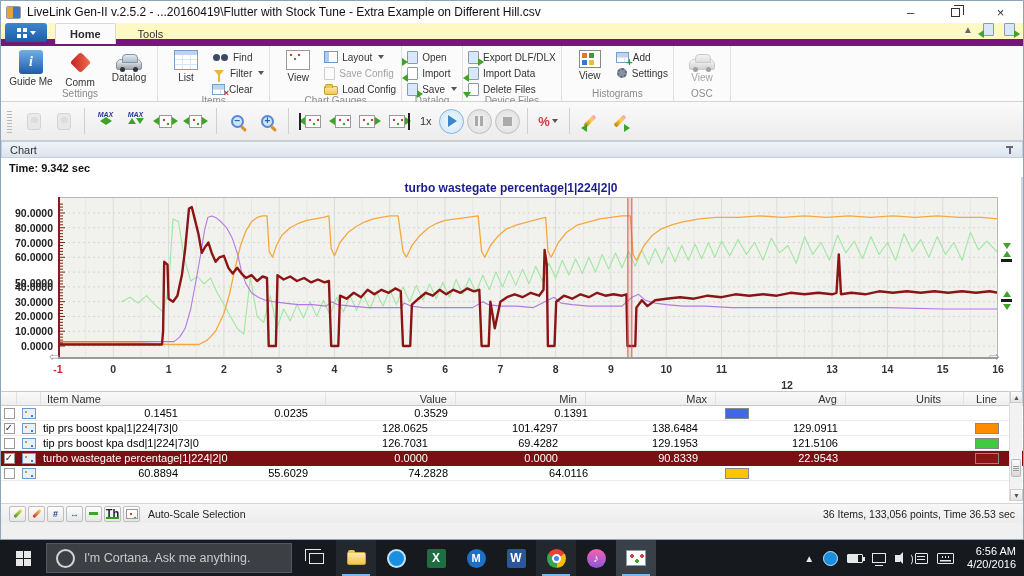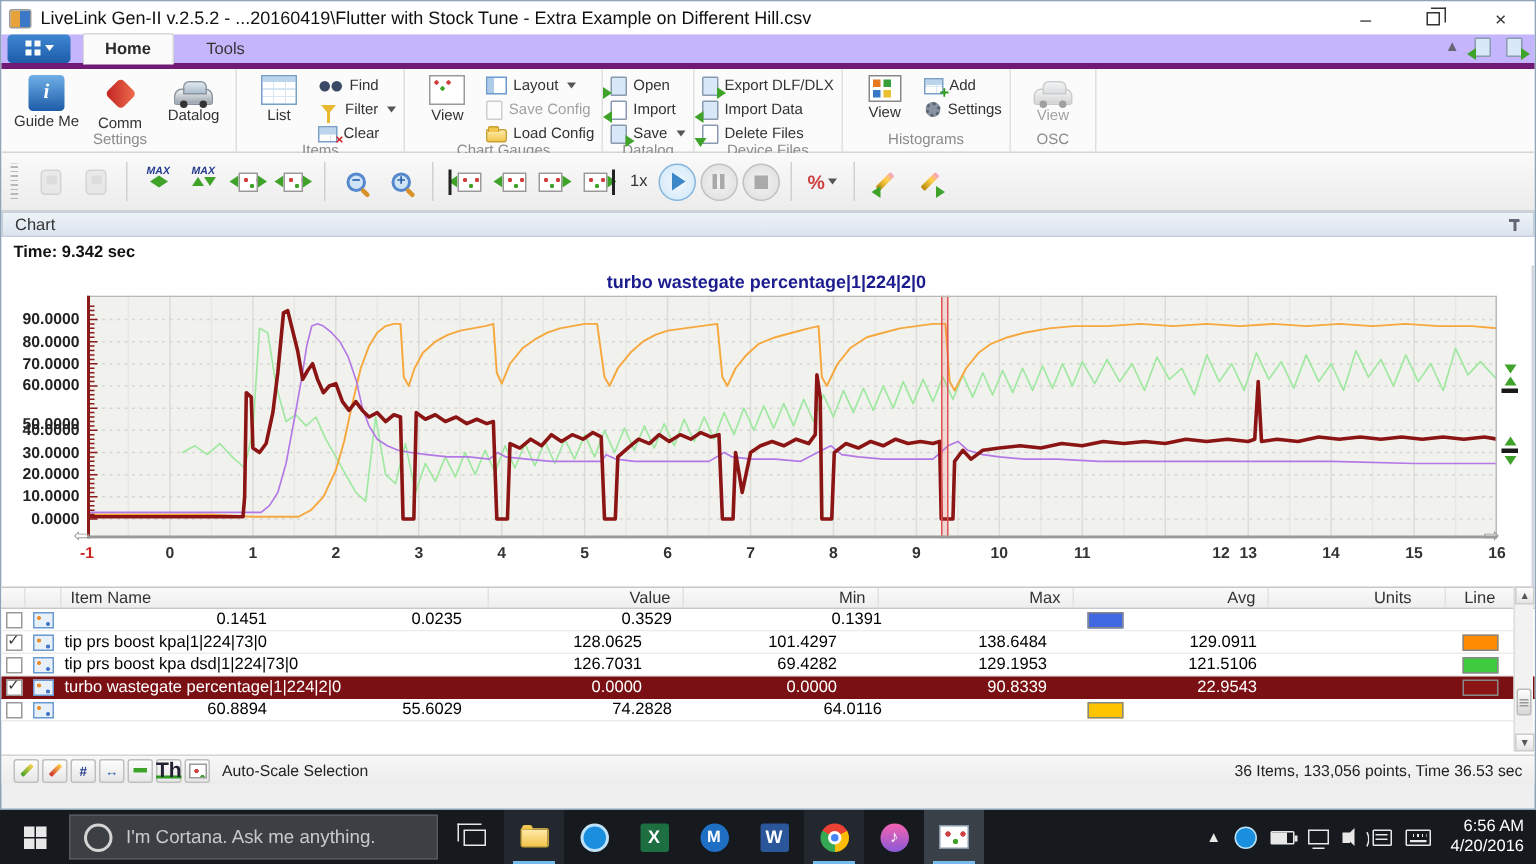--- a/index.html
+++ b/index.html
@@ -7,21 +7,21 @@
   #win{position:absolute;left:0;top:0;width:1024px;height:540px;background:#f0f0f0;border:1px solid #8ea4b8}
   
   #titlebar{position:absolute;left:0;top:0;width:100%;height:22px;background:#fff;display:flex;align-items:center;padding-left:5px;gap:6px}
   .appico{width:15px;height:13px;background:linear-gradient(90deg,#e8a23c 50%,#3c78c8 50%);border:1px solid #999;border-radius:2px}
   #title-text{font-size:12px;color:#111;white-space:nowrap}
   .winbtns{margin-left:auto;display:flex}
   .winbtn{width:45px;height:22px;display:flex;align-items:center;justify-content:center;font-size:13px;color:#333}
   .restore-glyph{width:9px;height:9px;border:1px solid #333;position:relative;background:#fff}
   .restore-glyph::before{content:"";position:absolute;left:2px;top:-4px;width:9px;height:9px;border:1px solid #333;border-bottom:none;border-left:none}
   
-  #tabrow{position:absolute;left:0;top:22px;width:100%;height:23px;background:#c4b5fd;border-bottom:4px solid #701a75;display:flex;align-items:center;padding-left:4px}
+  #tabrow{position:absolute;left:0;top:22px;width:100%;height:23px;background:#fef9c3;border-bottom:7px solid #701a75;display:flex;align-items:flex-start;padding-left:4px}
   #appmenu{width:42px;height:19px;margin-bottom:1px;background:linear-gradient(#3e86d0,#1d5ca8);border-radius:3px;display:flex;align-items:center;justify-content:center;gap:3px}
   .appmenu-grid{width:10px;height:10px;background:
     linear-gradient(#fff,#fff) 0 0/4px 4px no-repeat,
     linear-gradient(#fff,#fff) 6px 0/4px 4px no-repeat,
     linear-gradient(#fff,#fff) 0 6px/4px 4px no-repeat,
     linear-gradient(#fff,#fff) 6px 6px/4px 4px no-repeat}
   .appmenu-caret{width:0;height:0;border-left:3px solid transparent;border-right:3px solid transparent;border-top:4px solid #fff}
   .rtab{height:21px;padding:0 14px;display:flex;align-items:center;font-size:11px;color:#333;margin-left:8px}
   .rtab.active{background:#fbfbfb;border:1px solid #d8d8d8;border-bottom:none;border-radius:2px 2px 0 0;color:#2b2b2b;font-weight:700}
   #tabrow-right{margin-left:auto;display:flex;align-items:center;gap:10px;padding-right:8px;margin-bottom:3px}
@@ -131,21 +131,21 @@
   #tbl-sb{position:absolute;right:1px;top:390px;width:13px;height:110px;background:#f2f2f2;border-left:1px solid #ddd}
   .sb-btn{width:13px;height:12px;display:flex;align-items:center;justify-content:center;font-size:7px;color:#555;background:linear-gradient(#fdfdfd,#e4e4e4);border:1px solid #ccc}
   .sb-thumb{position:absolute;left:1px;bottom:24px;width:10px;height:18px;background:linear-gradient(#fdfdfd,#d8d8d8);border:1px solid #bbb;border-radius:2px;display:flex;flex-direction:column;align-items:center;justify-content:center;gap:1px}
   .sb-thumb i{width:6px;height:1px;background:#999}
   .sb-dn{position:absolute;bottom:0}
   
   #statusrow{position:absolute;left:0;top:502px;width:100%;height:20px;background:linear-gradient(#f7f7f7,#ececec);border-top:1px solid #d5d5d5;display:flex;align-items:center;padding:0 8px;font-size:10.5px;color:#222}
   .stbtn{width:17px;height:16px;border:1px solid #bfbfbf;border-radius:2px;background:linear-gradient(#fdfdfd,#e6e6e6);display:flex;align-items:center;justify-content:center;margin-right:2px;font-size:9px;color:#334;position:relative}
   .minipencil{width:10px;height:3px;border-radius:1px;transform:rotate(-45deg)}
   .stbar{width:9px;height:3px;background:#3fa32a}
-  .thx{font-size:14px;font-weight:700;color:#223;border-bottom:2px solid #2f9a20;line-height:8px}
+  .thx{font-size:11px;font-weight:700;color:#223;border-bottom:2px solid #2f9a20;line-height:8px}
   #status-right{margin-left:auto;color:#222}
   
   #taskbar{position:absolute;left:0;top:540px;width:100%;height:36px;background:#16191d;display:flex;align-items:center}
   .tb-start{width:46px;height:36px;display:flex;align-items:center;justify-content:center}
   .winlogo{width:15px;height:15px;background:
     linear-gradient(#e8e8e8,#e8e8e8) 0 0/7px 7px no-repeat,
     linear-gradient(#e8e8e8,#e8e8e8) 8px 0/7px 7px no-repeat,
     linear-gradient(#e8e8e8,#e8e8e8) 0 8px/7px 7px no-repeat,
     linear-gradient(#e8e8e8,#e8e8e8) 8px 8px/7px 7px no-repeat}
   #cortana{width:246px;height:30px;background:#3c3f44;border:1px solid #55595f;display:flex;align-items:center;gap:9px;padding-left:9px;margin-right:4px}
@@ -600,21 +600,21 @@
         <div class="xlab" style="left: 210.882px;">2</div>
         <div class="xlab" style="left: 266.176px;">3</div>
         <div class="xlab" style="left: 321.471px;">4</div>
         <div class="xlab" style="left: 376.765px;">5</div>
         <div class="xlab" style="left: 432.059px;">6</div>
         <div class="xlab" style="left: 487.353px;">7</div>
         <div class="xlab" style="left: 542.647px;">8</div>
         <div class="xlab" style="left: 597.941px;">9</div>
         <div class="xlab" style="left: 653.235px;">10</div>
         <div class="xlab" style="left: 708.529px;">11</div>
-        <div class="xlab" style="left: 801px;">12</div>
+        <div class="xlab" style="left: 774px; margin-top: 16px;">12</div>
         <div class="xlab" style="left: 819.118px;">13</div>
         <div class="xlab" style="left: 874.412px;">14</div>
         <div class="xlab" style="left: 929.706px;">15</div>
         <div class="xlab" style="left: 985px;">16</div>
       </div>
     <span class="axarrow" style="left:48px;top:172px">⇦</span>
     <span class="axarrow" style="left:988px;top:172px">⇨</span>
     <div class="nudge" style="top:66px">
       <span class="garr d"></span>
       <span class="garr u"></span>

